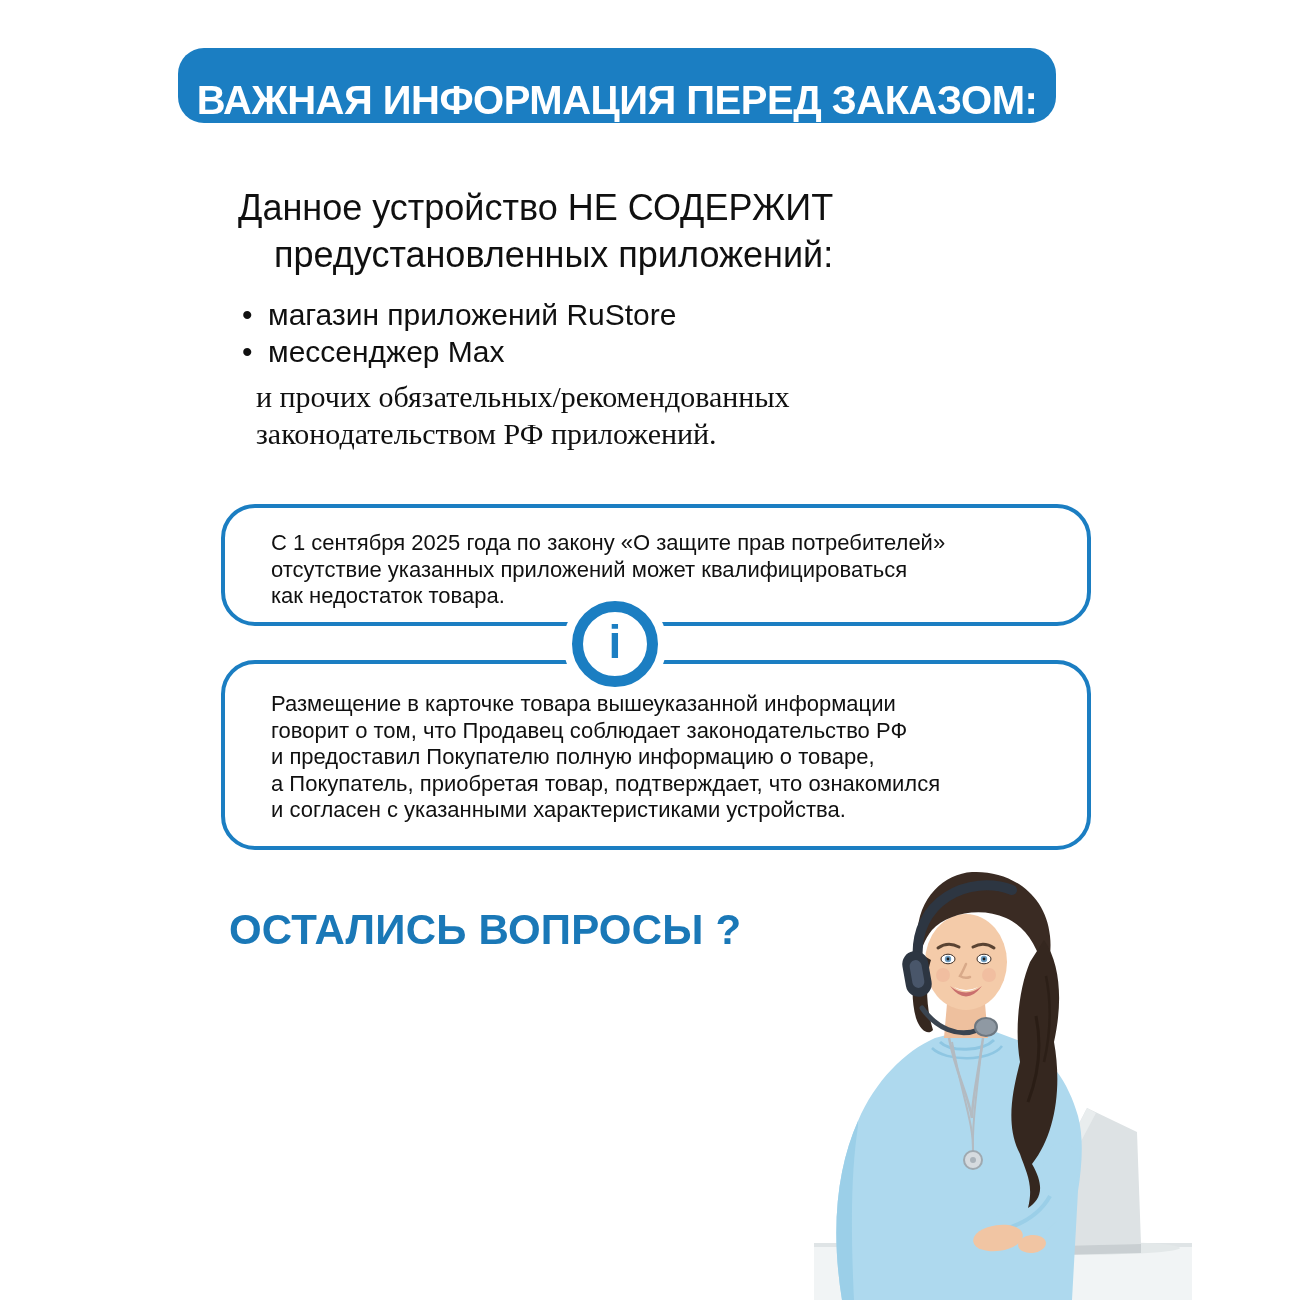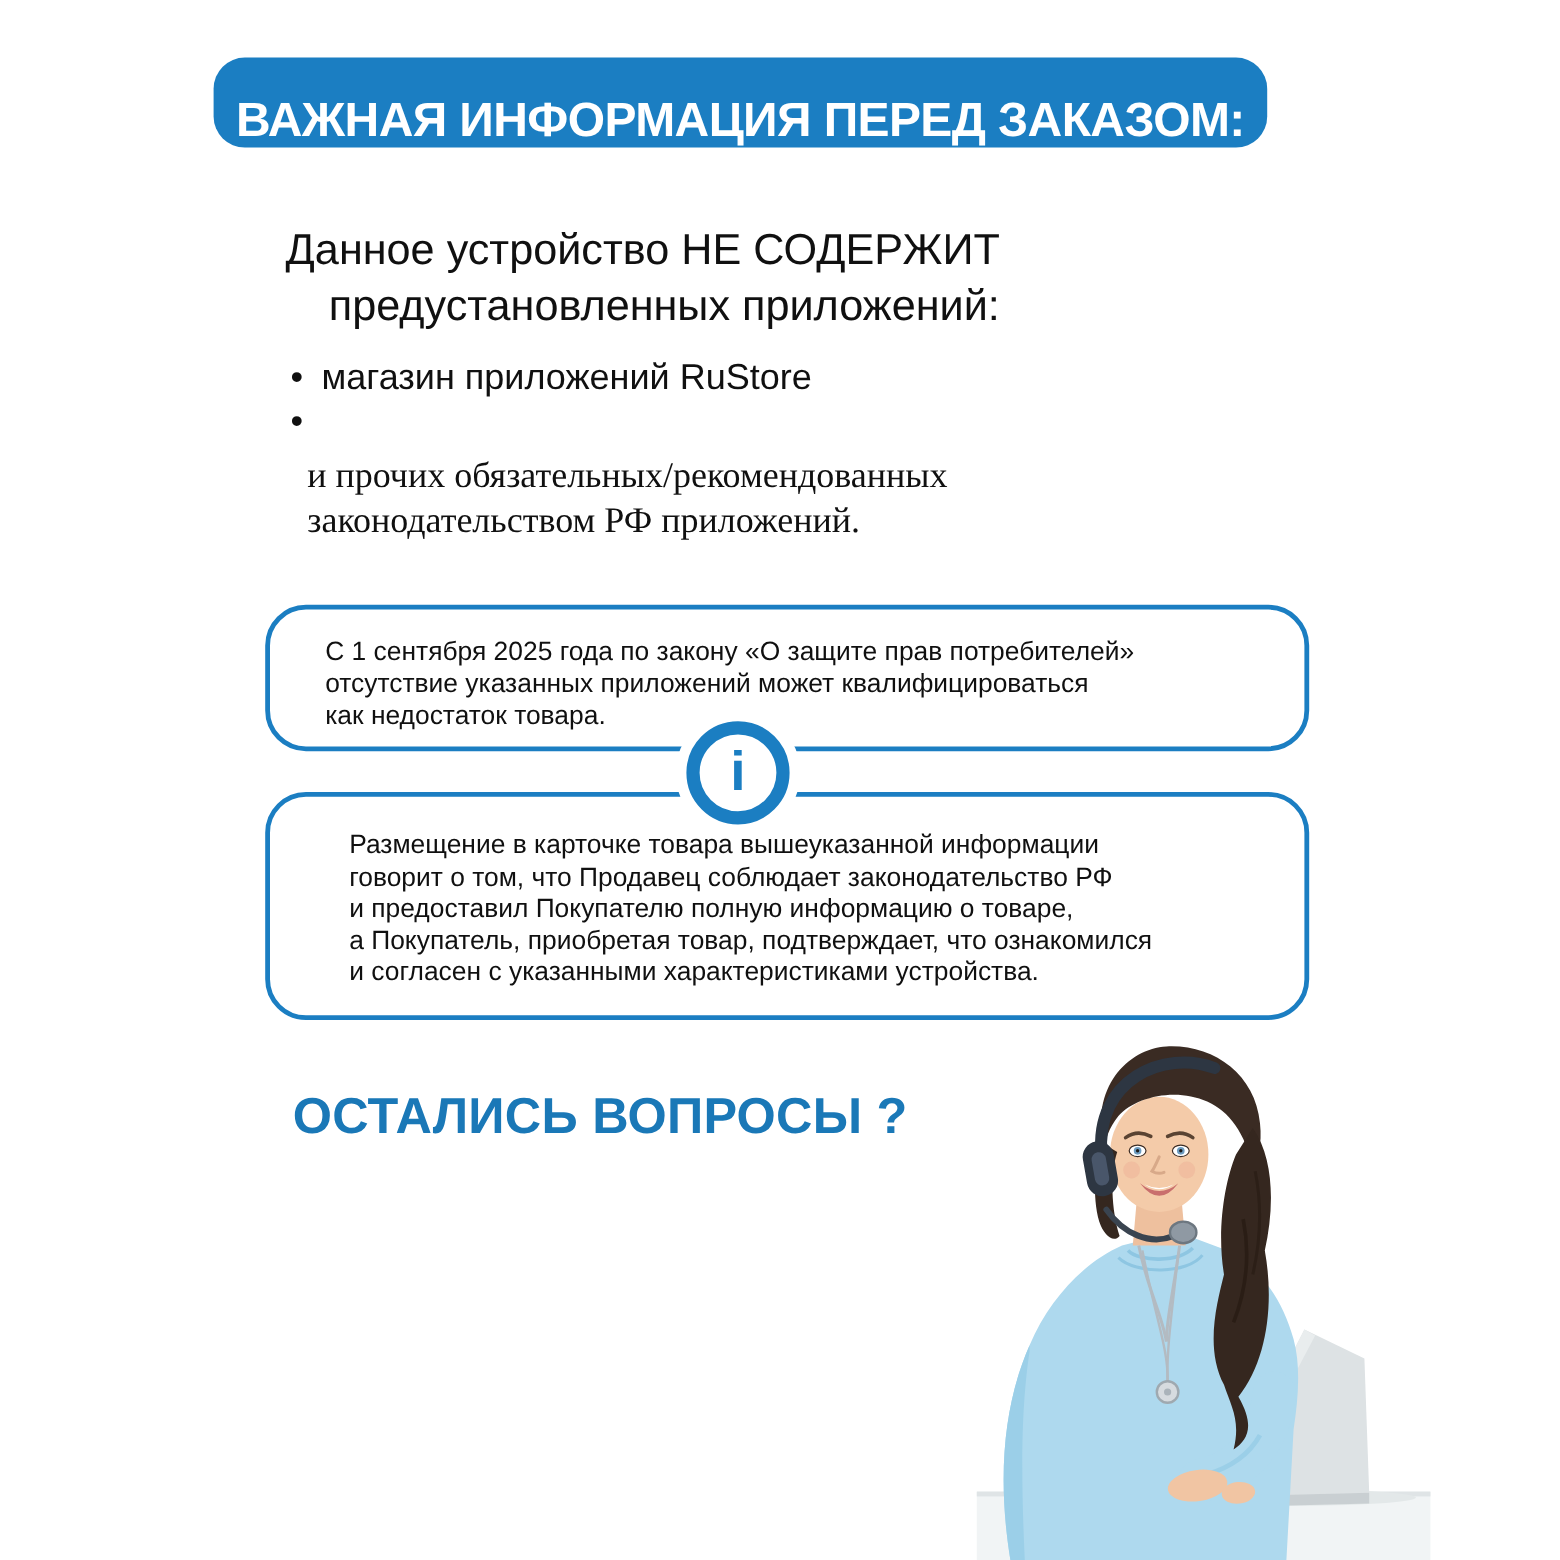--- a/index.html
+++ b/index.html
@@ -35,35 +35,35 @@
   .bullet-row{display:flex;align-items:flex-start;}
   .bullet-marker{width:26px;flex:0 0 26px;font-size:30px;}
   .bullet-note{margin-left:14px;margin-top:8px;font-family:Liberation Serif, serif;}
   
   .note-box{
     position:absolute;left:180px;width:870px;
     border:4px solid var(--accent);border-radius:34px;background:#ffffff;
     color:var(--text-dark);font-size:22px;line-height:26.5px;margin-left:41px;
   }
   .law-box{top:504px;height:122px;padding:22px 30px 0 46px;}
-  .comp-box{top:660px;height:190px;padding:27px 30px 0 66px;}
+  .comp-box{top:660px;height:190px;padding:27px 30px 0 46px;}
   
   .info-circle{
     position:absolute;left:572px;top:601px;width:86px;height:86px;
     background:#ffffff;border:11px solid var(--accent);border-radius:50%;
     box-shadow:0 0 0 9px #ffffff;z-index:3;
     display:flex;align-items:center;justify-content:center;
   }
   .info-glyph{
     color:var(--accent);font-weight:700;font-size:46px;line-height:1;
     transform:translateY(-2px);
   }
   
   .q-heading{
-    position:absolute;left:244px;top:906px;
+    position:absolute;left:229px;top:906px;
     font-size:42px;font-weight:700;color:var(--heading-blue);letter-spacing:0.2px;
   }
   .q-text{
     position:absolute;left:244px;top:968px;width:600px;
     font-size:32px;line-height:39px;color:var(--text-dark);
   }
   
   .agent-illustration{
     position:absolute;left:800px;top:866px;width:405px;height:434px;
   }
@@ -80,20 +80,21 @@
   <div class="intro-heading preline">Данное устройство НЕ СОДЕРЖИТ
 предустановленных приложений:</div>
 
   <div class="bullets">
     <div class="bullet-row">
       <span class="bullet-marker">•</span>
       <span>магазин приложений RuStore</span>
     </div>
     <div class="bullet-row">
       <span class="bullet-marker">•</span>
+      <span>мессенджер Max</span>
     </div>
     <div class="bullet-note preline">и прочих обязательных/рекомендованных
 законодательством РФ приложений.</div>
   </div>
 
   <div class="note-box law-box">
     <div class="preline">С 1 сентября 2025 года по закону «О защите прав потребителей»
 отсутствие указанных приложений может квалифицироваться
 как недостаток товара.</div>
   </div>

